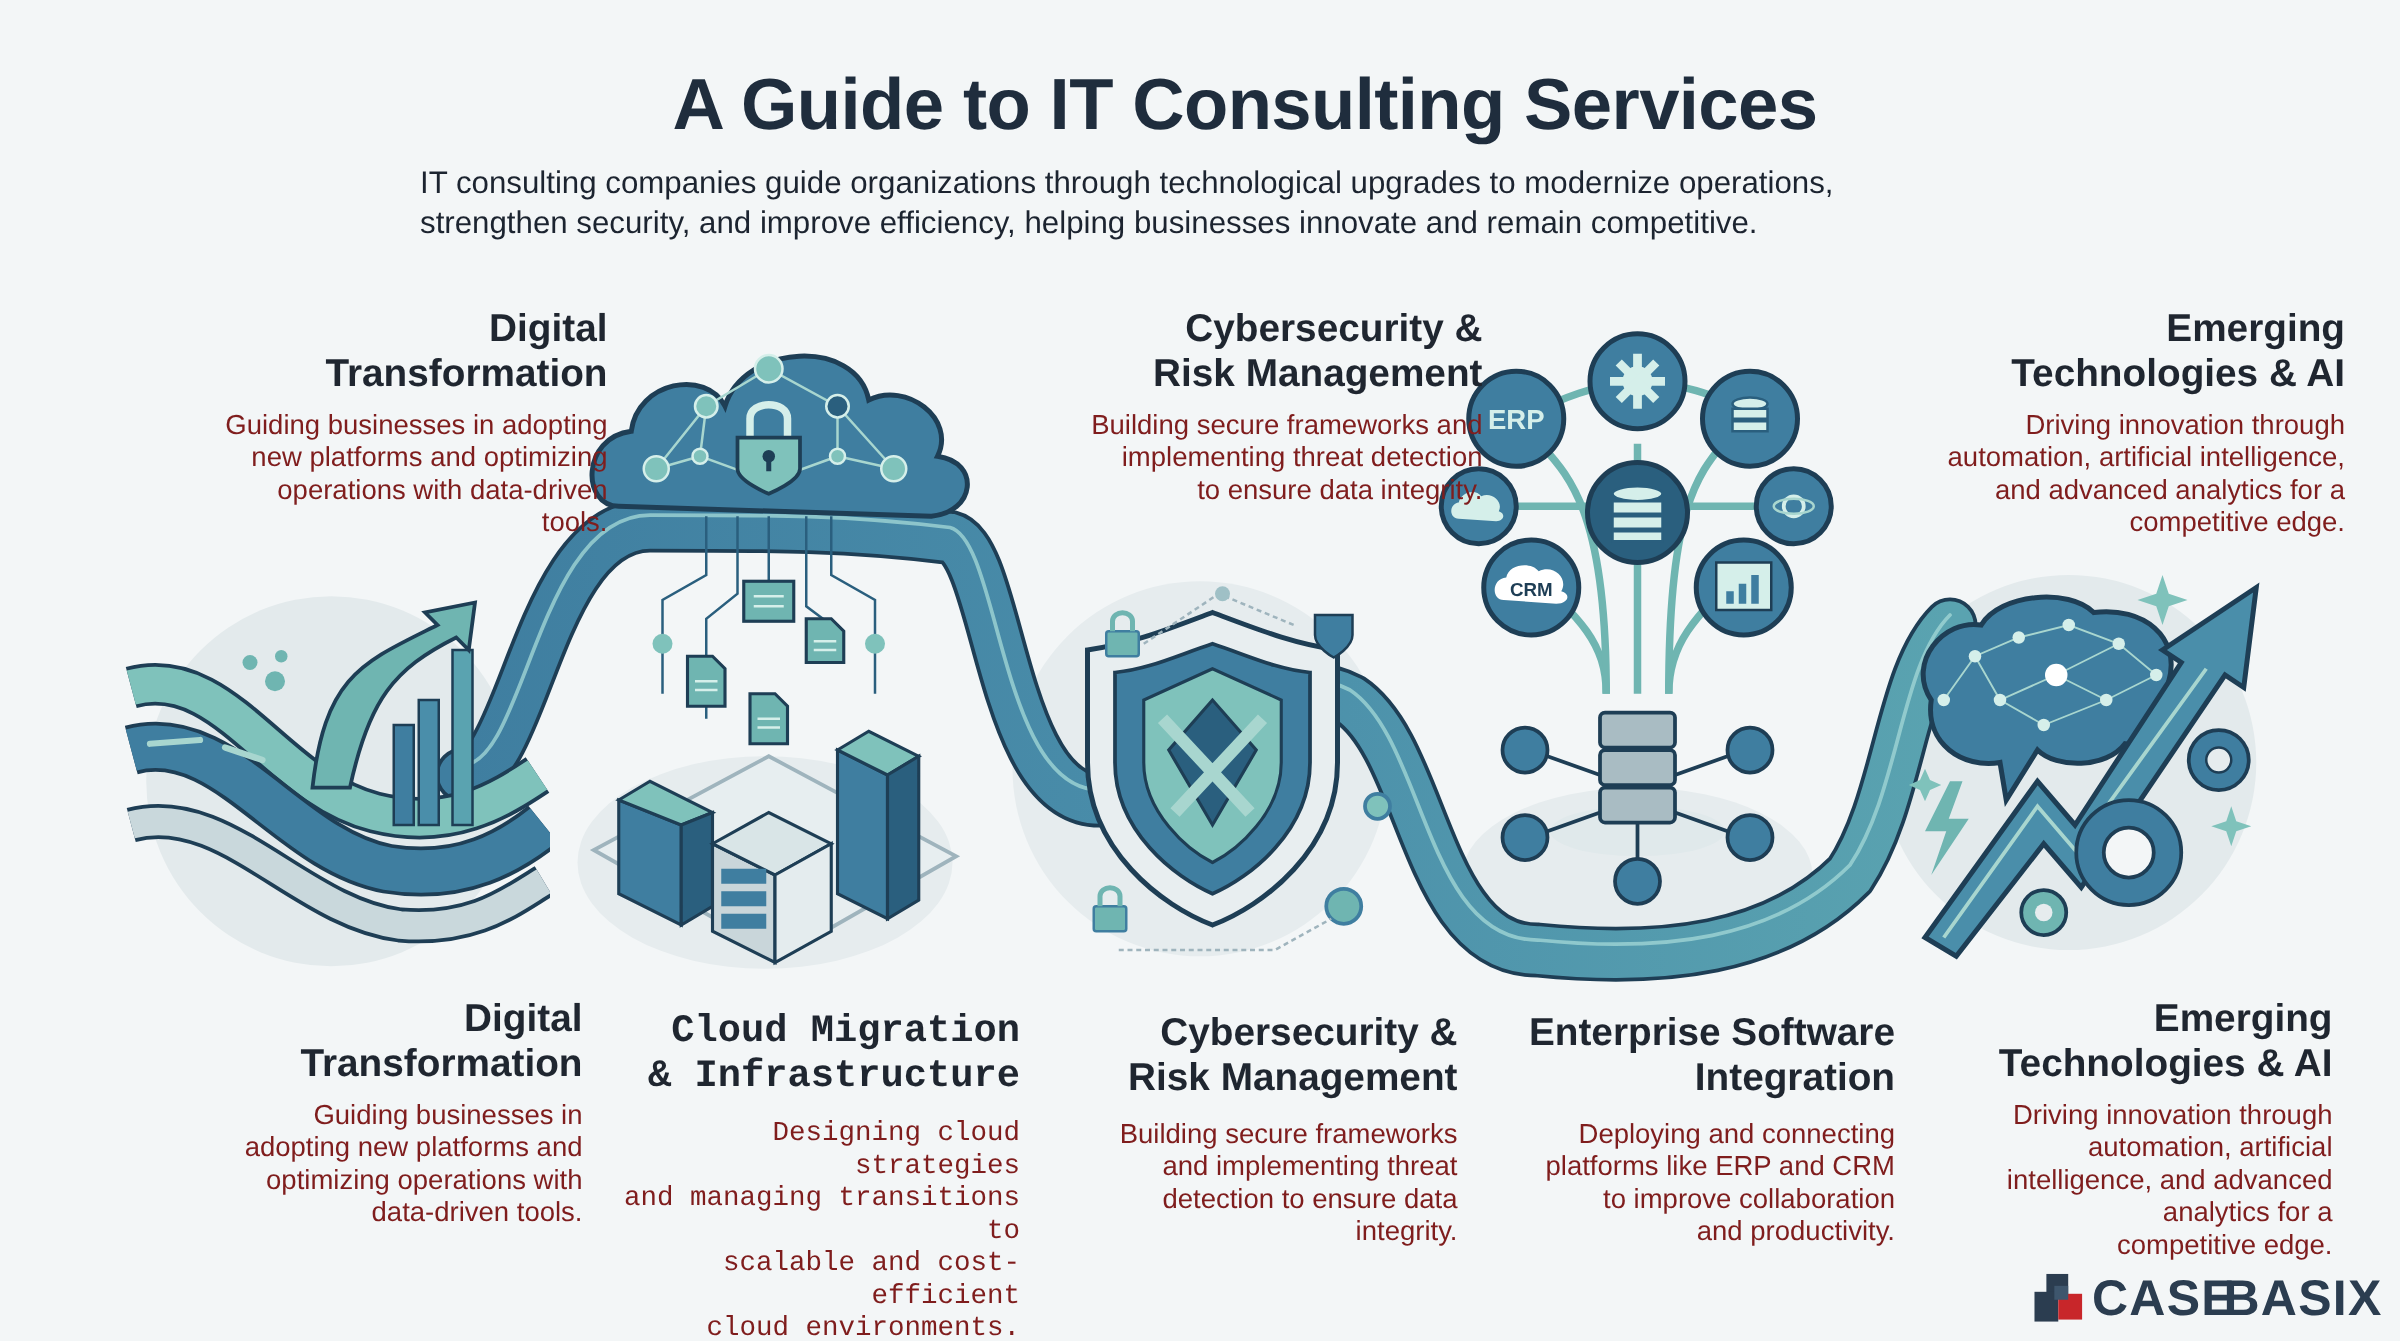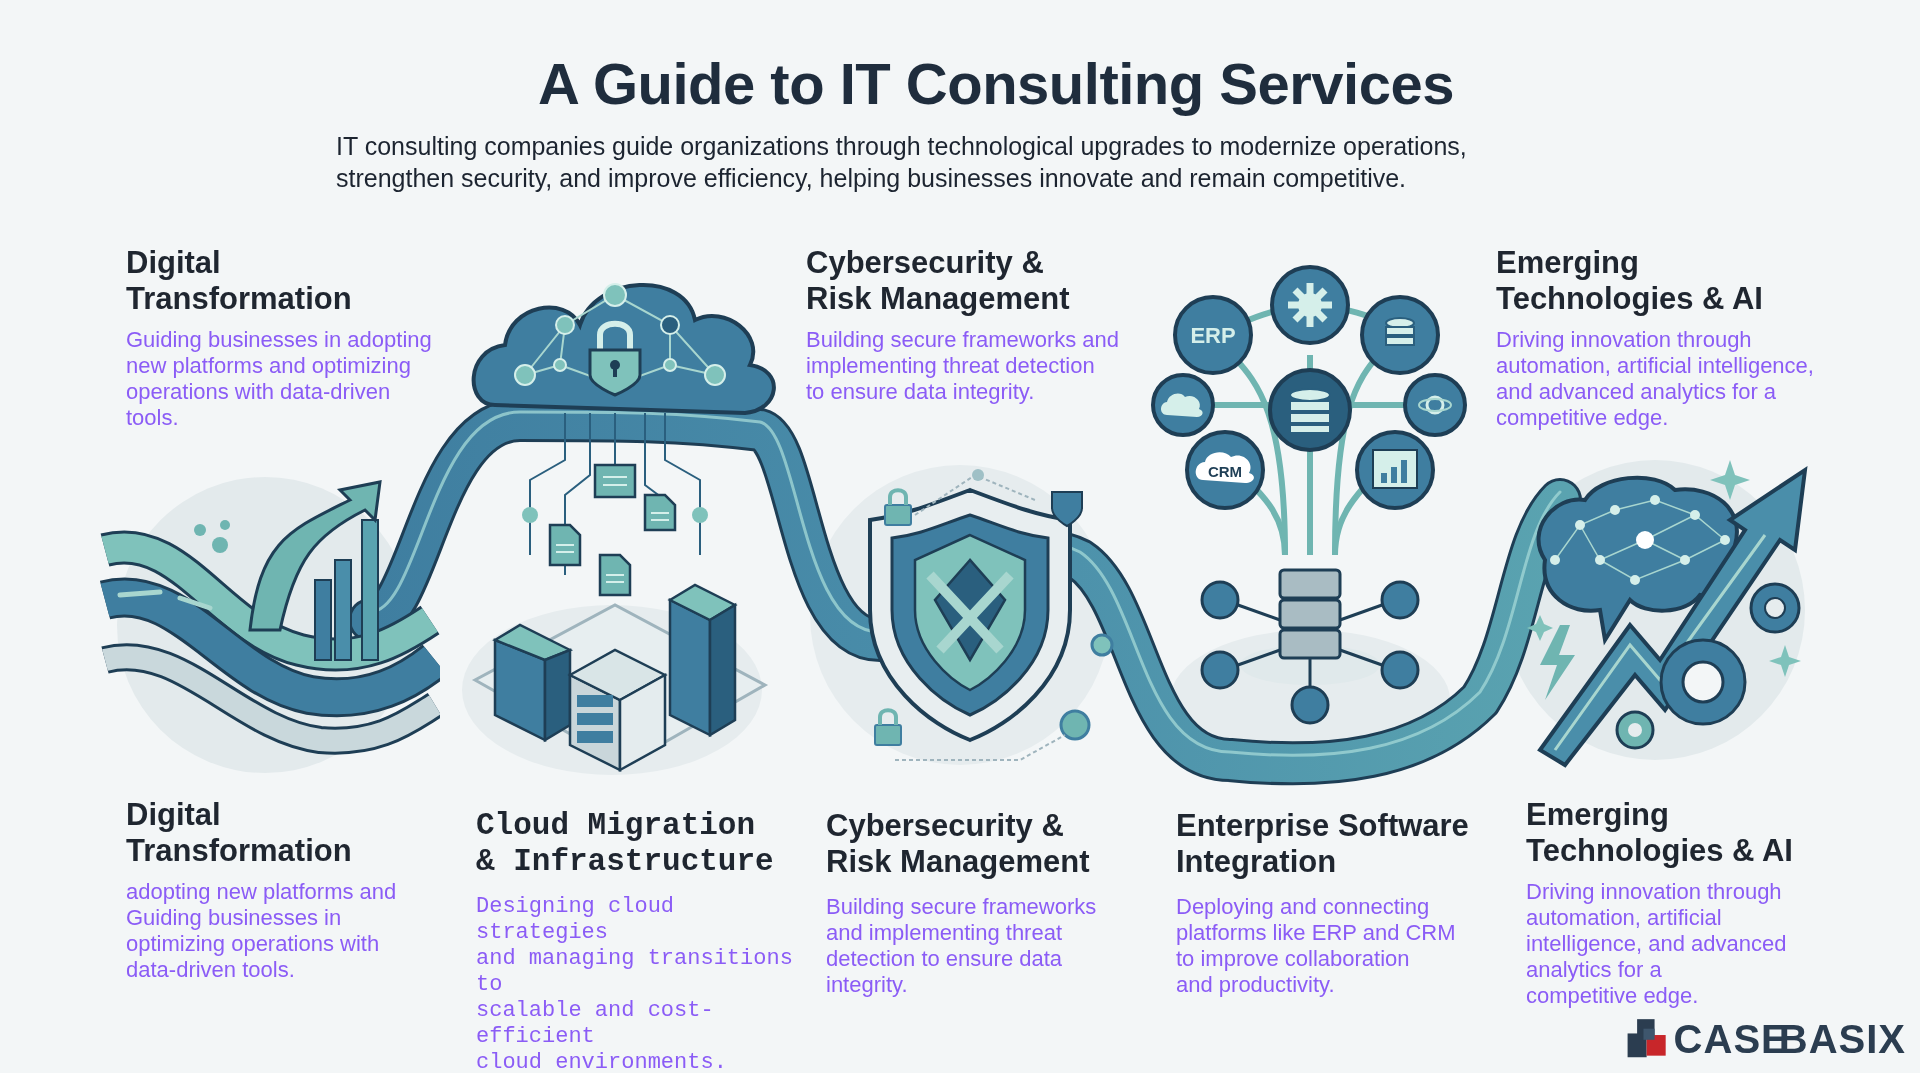--- a/index.html
+++ b/index.html
@@ -12,26 +12,26 @@
   }
   .abs { position: absolute; margin-left: 36px; }
   .title {
     left: 0; top: 50px; width: 1920px; text-align: center;
     font-size: 58px; font-weight: 700; color: #1f2d3d; letter-spacing: -0.5px;
   }
   .subtitle {
     left: 300px; top: 130px; width: 1320px; text-align: left;
     font-size: 25px; line-height: 32px; color: #1c2430;
   }
-  .block { text-align: left; }
+  .block { text-align: right; }
   .block .h {
     font-size: 31px; font-weight: 700; line-height: 36px; color: #1f2630;
   }
   .block .d {
-    font-size: 22px; line-height: 26px; color: #8b5cf6; margin-top: 10px;
+    font-size: 22px; line-height: 26px; color: #7f1d1d; margin-top: 10px;
   }
   .illus { position: absolute; }
   .logo {
     right: 14px; bottom: 6px; width: 280px; height: 56px;
     display: flex; align-items: center; 
   }
   .logo .word { font-size: 40px; letter-spacing: 1px; color: #2b3d50; }
   .logo .case { font-weight: 700; }
   .logo .basix { font-weight: 700; }
 </style>
@@ -327,22 +327,22 @@
     <div>competitive edge.</div>
   </div>
 </div>
 
 <div class="abs block" style="left:90px;top:797px;width:340px;">
   <div class="h">
     <div>Digital</div>
     <div>Transformation</div>
   </div>
   <div class="d">
+    <div>Guiding businesses in</div>
     <div>adopting new platforms and</div>
-    <div>Guiding businesses in</div>
     <div>optimizing operations with</div>
     <div>data-driven tools.</div>
   </div>
 </div>
 
 <div class="abs block" style="left:440px;top:808px;width:340px;font-family:Liberation Mono, monospace;">
   <div class="h">
     <div>Cloud Migration</div>
     <div>&amp; Infrastructure</div>
   </div>

